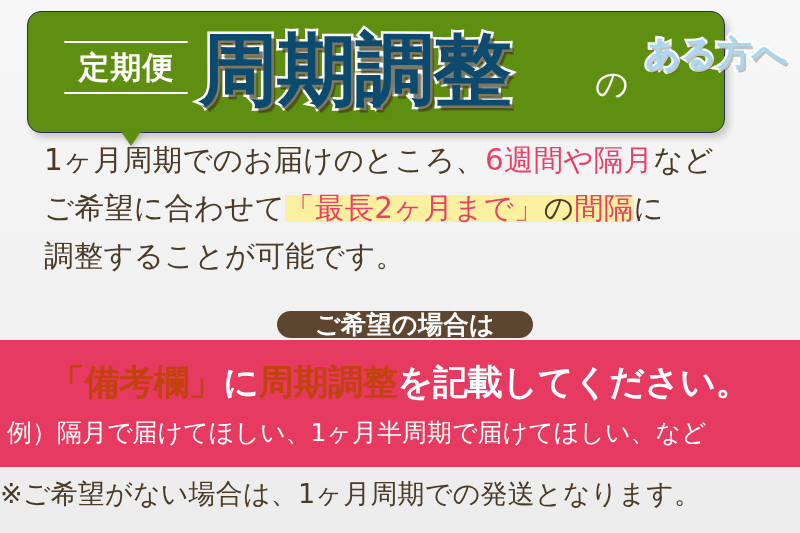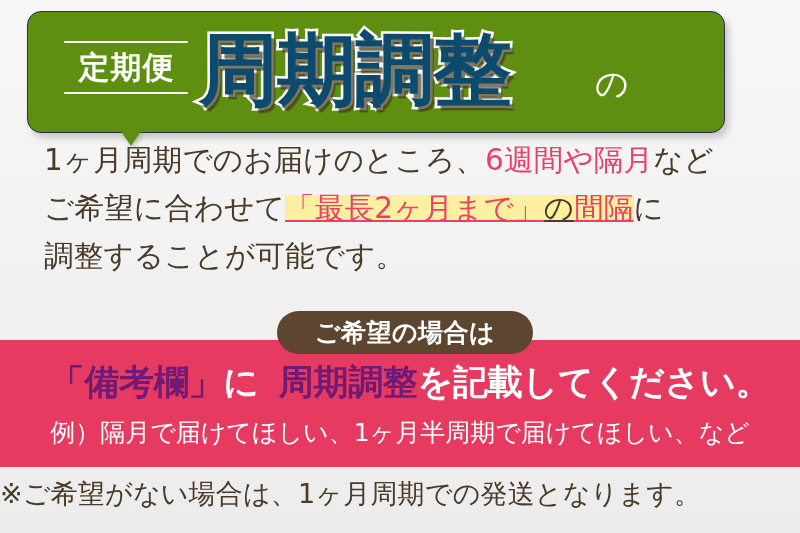--- a/index.html
+++ b/index.html
@@ -128,37 +128,36 @@
     font-weight:500;
     color:#4a3a26;
     line-height:48px;
     letter-spacing:0.2px;
     white-space:nowrap;
   }
   .body-text .line { display:block; height:48px; }
   .pink { color:#ea3f67; }
   .hl {
     background:linear-gradient(transparent 12%, #fbf0a0 12%, #fbf0a0 92%, transparent 92%);
-    text-decoration:underline;
   }
 
   
   .pink-band {
     position:absolute;
     left:0; top:340px;
     width:800px; height:127px;
     background:#e8days;
     background:#e63a60;
   }
 
   
   .pill {
     position:absolute;
     left:277px; top:311px;
-    width:256px; height:43px;
+    width:256px; height:27px;
     background:#5e4530;
     border-radius:22px;
     display:flex;
     align-items:center;
     justify-content:center;
     z-index:5;
   }
   .pill-text {
     font-family:"DejaVu Sans", sans-serif;
     font-size:25px;
@@ -177,36 +176,37 @@
     text-align:center;
     font-family:"DejaVu Sans", sans-serif;
     font-size:35px;
     font-weight:700;
     color:#ffffff;
     letter-spacing:-0.3px;
     line-height:1.18;
     white-space:nowrap;
     z-index:4;
   }
-  .yel { color:#701a75;margin-left:20px; }
+  .yel { color:#c2410c; }
 
   
   .band-example {
     position:absolute;
     left:0; top:418px;
     width:800px;
-    text-align:center;
+    text-align:left;
     font-family:"DejaVu Sans", sans-serif;
     font-size:25px;
     font-weight:500;
     color:#ffffff;
     letter-spacing:0px;
     line-height:1.2;
     white-space:nowrap;
     z-index:4;
+    padding-left:7px;
   }
 
   
   .footer-note {
     position:absolute;
     left:0; top:478px;
     width:683px;
     text-align:center;
     font-family:"DejaVu Sans", sans-serif;
     font-size:27px;
@@ -230,20 +230,21 @@
       <div class="rule rule-top"></div>
       <div class="teikibin-text">定期便</div>
       <div class="rule rule-bot"></div>
     </div>
 
     <div class="maintitle">周期調整</div>
 
     <div class="no-char">の</div>
 
     <div class="kibou">
+      <span class="ln ln2">ある方へ</span>
     </div>
 
   </div>
 </div>
 
 <div class="body-text">
   <span class="line"><span>1ヶ月周期でのお届けのところ、</span><span class="pink">6週間や隔月</span><span>など</span></span>
   <span class="line"><span>ご希望に合わせて</span><span class="hl pink">「最長2ヶ月まで」</span><span class="hl">の</span><span class="hl pink">間隔</span><span>に</span></span>
   <span class="line"><span>調整することが可能です。</span></span>
 </div>

